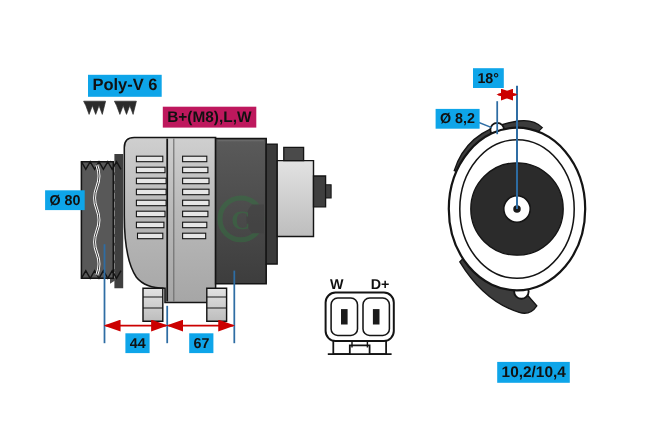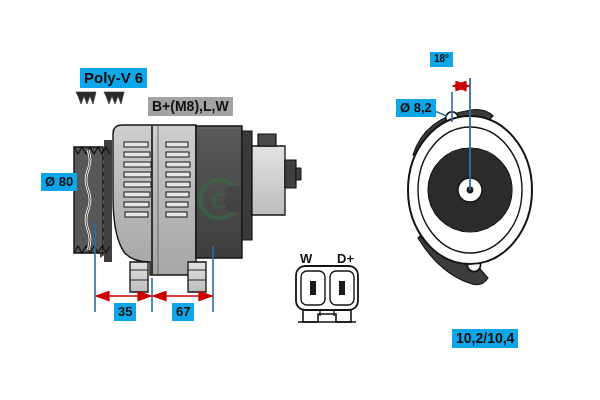--- a/index.html
+++ b/index.html
@@ -16,28 +16,28 @@
   .chip{
     position:absolute;
     font-weight:bold;
     color:#111111;
     line-height:1;
     white-space:nowrap;
     padding:2px 4px 3px 4px;
     letter-spacing:0px;
   }
   .chip-yellow{background:#0ea5e9;}
-  .chip-blue{background:#a3a3a3;}
+  .chip-blue{background:#be185d;}
 
   .lbl-polyv{left:80px;top:68px;font-size:15px;}
   .lbl-bplus{left:148px;top:97px;font-size:14px;}
   .lbl-d60{left:41px;top:173px;font-size:13px;}
   .lbl-44{left:114px;top:303px;font-size:13px;}
   .lbl-67{left:172px;top:303px;font-size:13px;}
-  .lbl-18{left:430px;top:52px;font-size:10px;}
+  .lbl-18{left:430px;top:62px;font-size:13px;}
   .lbl-d82{left:396px;top:99px;font-size:13px;text-align:right;}
   .lbl-1024{left:452px;top:283px;font-size:14px;margin-top:46px;}
 
   
   .term{
     position:absolute;font-weight:bold;color:#111111;
     font-size:13px;line-height:1;
   }
   .term-w{left:300px;top:252px;}
   .term-dplus{left:337px;top:252px;}
@@ -199,21 +199,21 @@
       <path d="M104,92 L124,92 L121,104 L118,96 L115,104 L112,96 L109,104 L106,96 Z"></path>
     </g>
   </svg>
 
   <div class="chip chip-yellow lbl-polyv">Poly-V 6</div>
 
   <div class="chip chip-blue lbl-bplus">B+(M8),L,W</div>
 
   <div class="chip chip-yellow lbl-d60">Ø 80</div>
 
-  <div class="chip chip-yellow lbl-44">35</div>
+  <div class="chip chip-yellow lbl-44">44</div>
 
   <div class="chip chip-yellow lbl-67">67</div>
 
   <div class="chip chip-yellow lbl-18">18°</div>
 
   <div class="chip chip-yellow lbl-d82">Ø 8,2</div>
 
   <div class="chip chip-yellow lbl-1024">10,2/10,4</div>
 
   <div class="term term-w">W</div>

